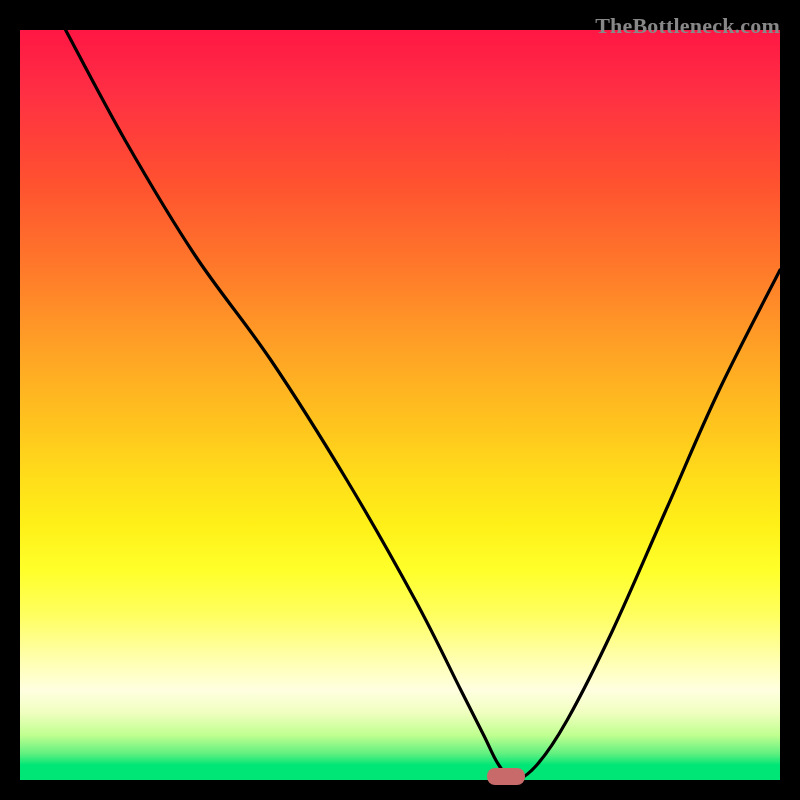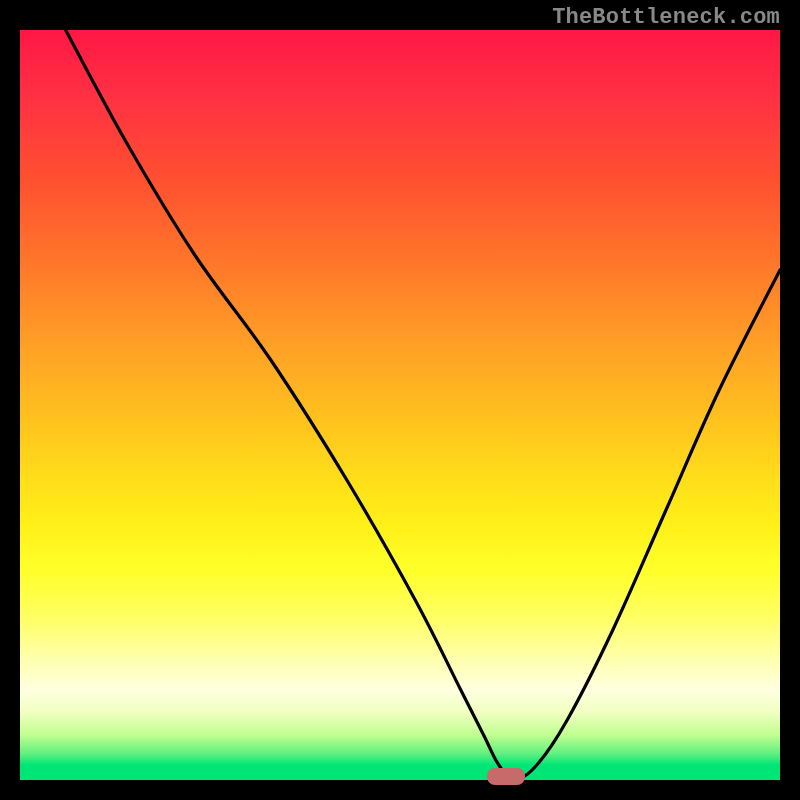--- a/index.html
+++ b/index.html
@@ -37,23 +37,23 @@
       #FFFFE0 88%,
       #F0FFC0 91%,
       #C0FF90 94%,
       #60F080 96.5%,
       #00E676 98%,
       #00E676 100%
     );
   }
   .watermark {
     position: absolute;
-    top: 5px;
+    top: 13px;
     right: 20px;
-    font-family: Liberation Mono, monospace;
+    font-family: Liberation Serif, serif;
     font-size: 22px;
     font-weight: 600;
     color: #888;
     letter-spacing: 0.2px;
   }
   .svg-overlay {
     position: absolute;
     left: 20px;
     top: 30px;
     width: 760px;

